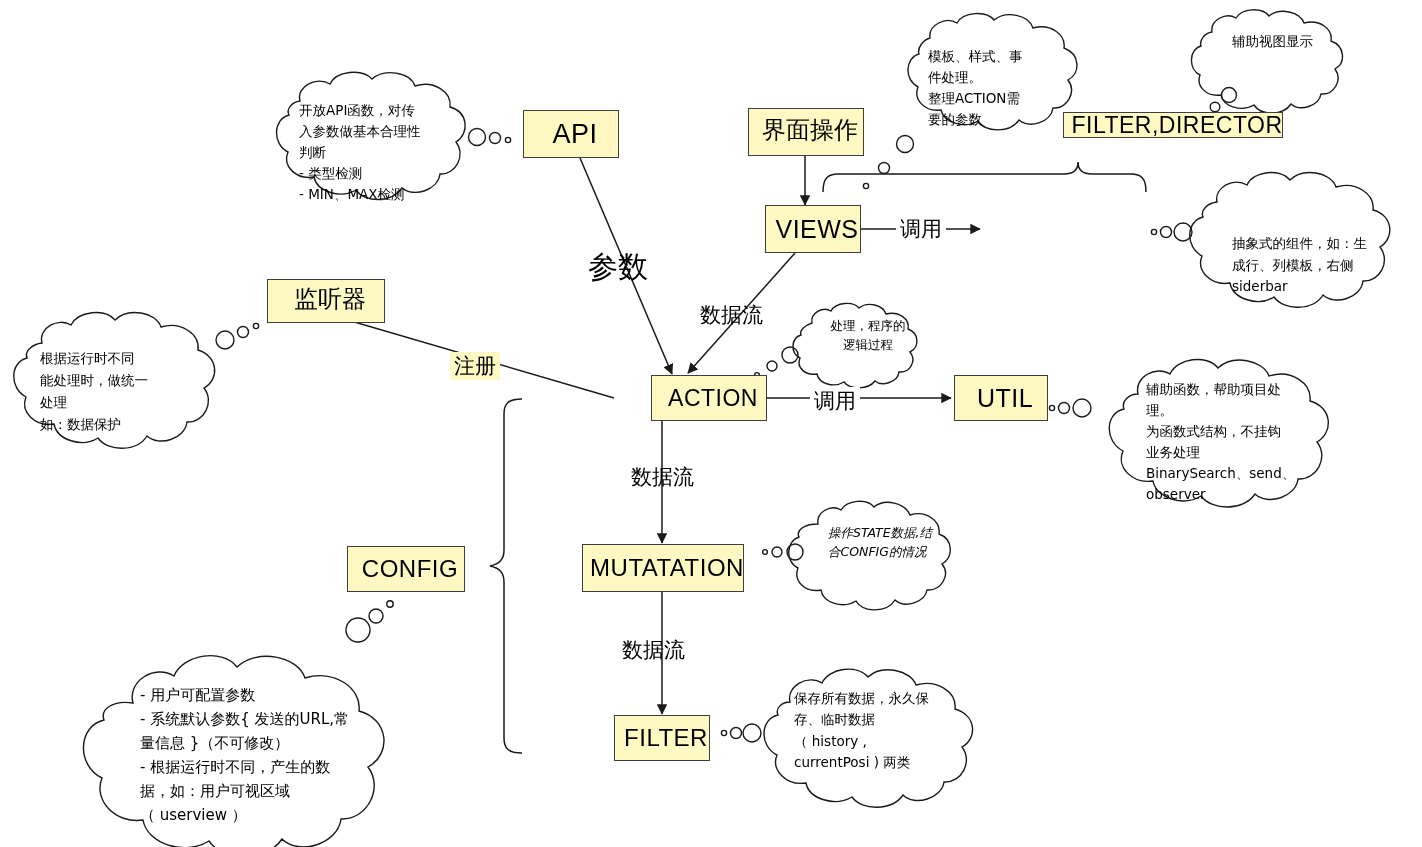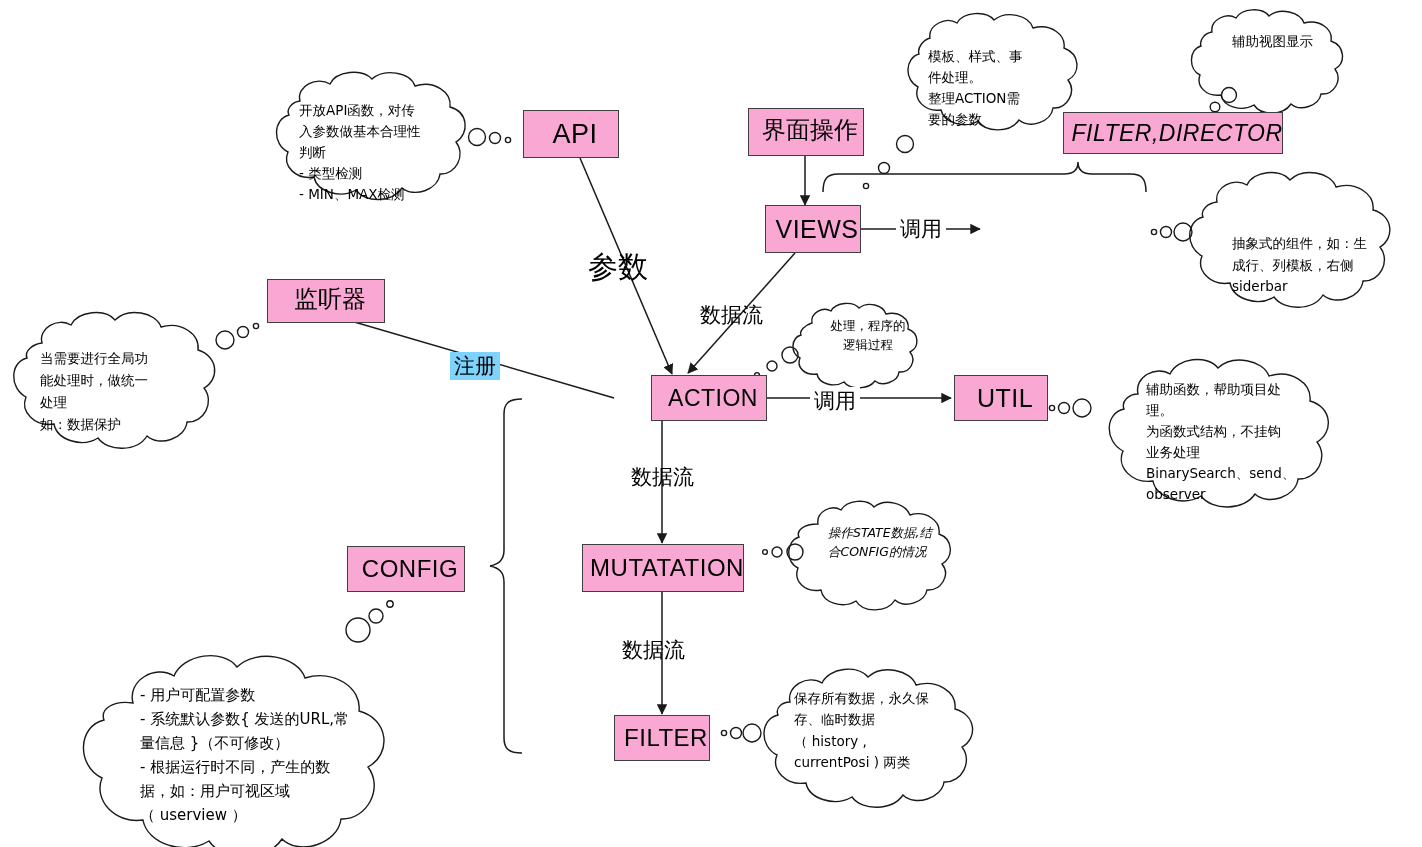--- a/index.html
+++ b/index.html
@@ -2,21 +2,21 @@
 <html><head>
 <meta charset="utf-8">
 <style>
   html,body{margin:0;padding:0;background:#ffffff;}
   body{font-family:"Liberation Sans","DejaVu Sans",sans-serif;}
   #stage{position:relative;width:1422px;height:847px;background:#ffffff;overflow:hidden;}
   #wires{position:absolute;left:0;top:0;width:1422px;height:847px;}
   .node{
     position:absolute;
     border:1.6px solid #3f3f3f;
-    background:#f9a8d4;
+    background:#fef9c3;
     box-sizing:border-box;
     display:flex;align-items:center;justify-content:center;
     color:#000;
     white-space:nowrap;
     padding-left:8px;
   }
   .node .lbl{display:block;line-height:1;}
   .en{font-family:"Liberation Sans","DejaVu Sans",sans-serif;font-weight:400;letter-spacing:.5px;}
   .cn{font-family:Liberation Mono, monospace;font-weight:400;}
   .edge-label{
@@ -269,21 +269,21 @@
   </svg>
 
   <div class="node" style="left:523px;top:110px;width:96px;height:48px;">
     <span class="lbl en" style="font-size:27px;">API</span>
   </div>
 
   <div class="node" style="left:748px;top:108px;width:116px;height:48px;">
     <span class="lbl cn" style="font-size:24px;">界面操作</span>
   </div>
 
-  <div class="node" style="left:1063px;top:112px;width:220px;height:42px;font-style:italic;">
+  <div class="node" style="left:1063px;top:112px;width:220px;height:26px;">
     <span class="lbl en" style="font-size:23px;">FILTER,DIRECTOR</span>
   </div>
 
   <div class="node" style="left:765px;top:205px;width:96px;height:48px;">
     <span class="lbl en" style="font-size:25px;">VIEWS</span>
   </div>
 
 
   <div class="node" style="left:267px;top:279px;width:118px;height:44px;">
     <span class="lbl cn" style="font-size:24px;">监听器</span>
@@ -308,21 +308,21 @@
   <div class="node" style="left:614px;top:715px;width:96px;height:46px;">
     <span class="lbl en" style="font-size:24px;">FILTER</span>
   </div>
 
   <div class="edge-label" style="left:588px;top:247px;font-size:30px;">参数</div>
 
   <div class="edge-label" style="left:896px;top:215px;font-size:21px;background:#fff;padding:0 4px;">调用</div>
 
   <div class="edge-label" style="left:700px;top:301px;font-size:21px;">数据流</div>
 
-  <div class="edge-label" style="left:450px;top:352px;font-size:21px;background:#7dd3fc;padding:0 4px;">注册</div>
+  <div class="edge-label" style="left:450px;top:352px;font-size:21px;background:#fef9c3;padding:0 4px;">注册</div>
 
   <div class="edge-label" style="left:810px;top:387px;font-size:21px;background:#fff;padding:0 4px;">调用</div>
 
   <div class="edge-label" style="left:631px;top:463px;font-size:21px;">数据流</div>
 
   <div class="edge-label" style="left:622px;top:636px;font-size:21px;">数据流</div>
 
   <div class="cloud-text" style="left:299px;top:100px;width:160px;font-size:13.5px;line-height:1.55;">开放API函数，对传
 入参数做基本合理性
 判断
@@ -333,21 +333,21 @@
 件处理。
 整理ACTION需
 要的参数</div>
 
   <div class="cloud-text" style="left:1232px;top:31px;width:120px;font-size:13.5px;line-height:1.55;">辅助视图显示</div>
 
   <div class="cloud-text" style="left:1232px;top:233px;width:160px;font-size:13.5px;line-height:1.6;">抽象式的组件，如：生
 成行、列模板，右侧
 siderbar</div>
 
-  <div class="cloud-text" style="left:40px;top:348px;width:162px;font-size:13.5px;line-height:1.62;">当需要进行全局功
+  <div class="cloud-text" style="left:40px;top:348px;width:162px;font-size:13.5px;line-height:1.62;">根据运行时不同
 能处理时，做统一
 处理
 如：数据保护</div>
 
   <div class="cloud-text" style="left:812px;top:317px;width:112px;font-size:12.5px;line-height:1.5;text-align:center;">处理，程序的
 逻辑过程</div>
 
   <div class="cloud-text" style="left:1146px;top:379px;width:172px;font-size:13.5px;line-height:1.56;">辅助函数，帮助项目处
 理。
 为函数式结构，不挂钩

